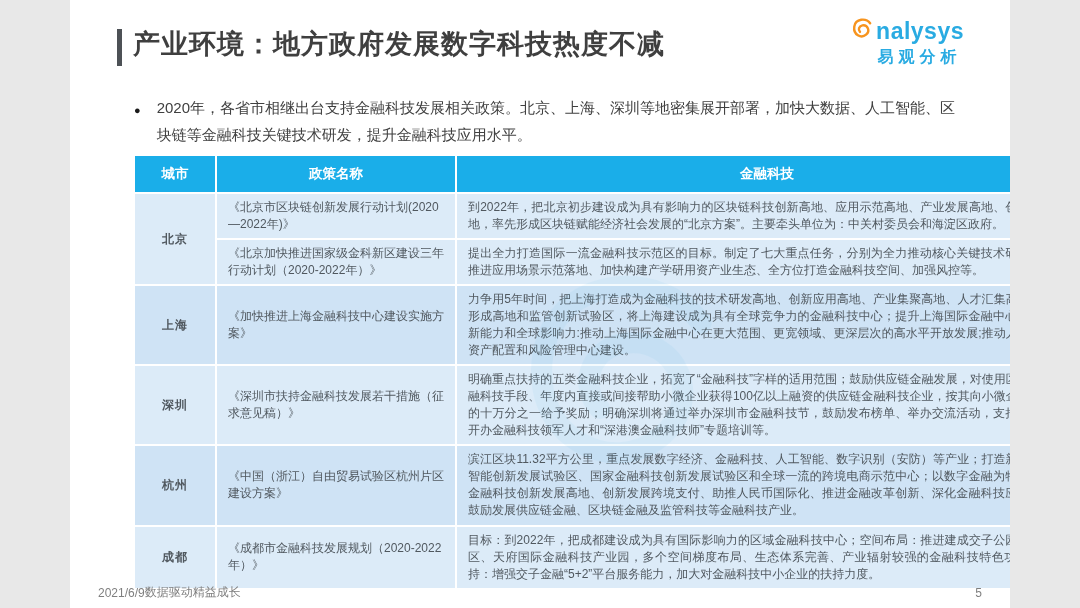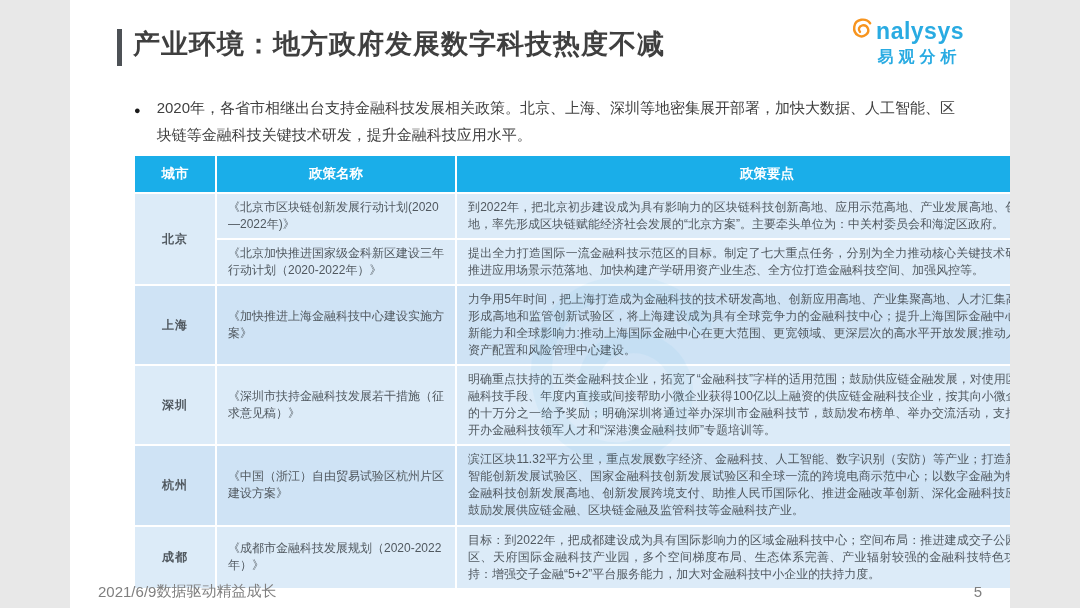--- a/index.html
+++ b/index.html
@@ -33,21 +33,21 @@
   tr.shade-a td{background:var(--row_a);}
   tr.shade-b td{background:var(--row_b);}
   .city-cell{text-align:center;font-weight:bold;font-size:15px;color:var(--city_text);letter-spacing:1px;}
   .name-cell{text-align:left;color:#4b555e;}
   .points-cell{text-align:justify;margin-top:16px;}
   
   .watermark{position:absolute;left:420px;top:250px;opacity:0.05;pointer-events:none;}
   
   .footer{
     position:absolute;bottom:7px;left:0;right:0;display:flex;align-items:center;
-    padding:0 28px;font-size:15px;color:var(--footer_text);
+    padding:0 28px;font-size:12px;color:var(--footer_text);
   }
   .footer .f-left{flex:0 0 auto;}
   .footer .f-center{flex:1 1 auto;text-align:left;}
   .footer .f-right{flex:0 0 auto;}
 </style>
 </head>
 <body>
 
 <div class="slide">
 
@@ -83,21 +83,21 @@
   <table class="policy">
     <colgroup>
       <col style="width:80px">
         <col style="width:238px">
         <col style="width:620px">
     </colgroup>
     <thead>
       <tr>
         <th>城市</th>
         <th>政策名称</th>
-        <th>政策要点</th>
+        <th>金融科技</th>
       </tr>
     </thead>
     <tbody>
         <tr class="shade-a">
           <td rowspan="2" class="city-cell">北京</td>
           <td class="name-cell">《北京市区块链创新发展行动计划(2020—2022年)》</td>
           <td class="points-cell">到2022年，把北京初步建设成为具有影响力的区块链科技创新高地、应用示范高地、产业发展高地、创新人才高地，率先形成区块链赋能经济社会发展的“北京方案”。主要牵头单位为：中关村委员会和海淀区政府。</td>
         </tr>
         <tr class="shade-a">
           <td class="name-cell">《北京加快推进国家级金科新区建设三年行动计划（2020-2022年）》</td>

